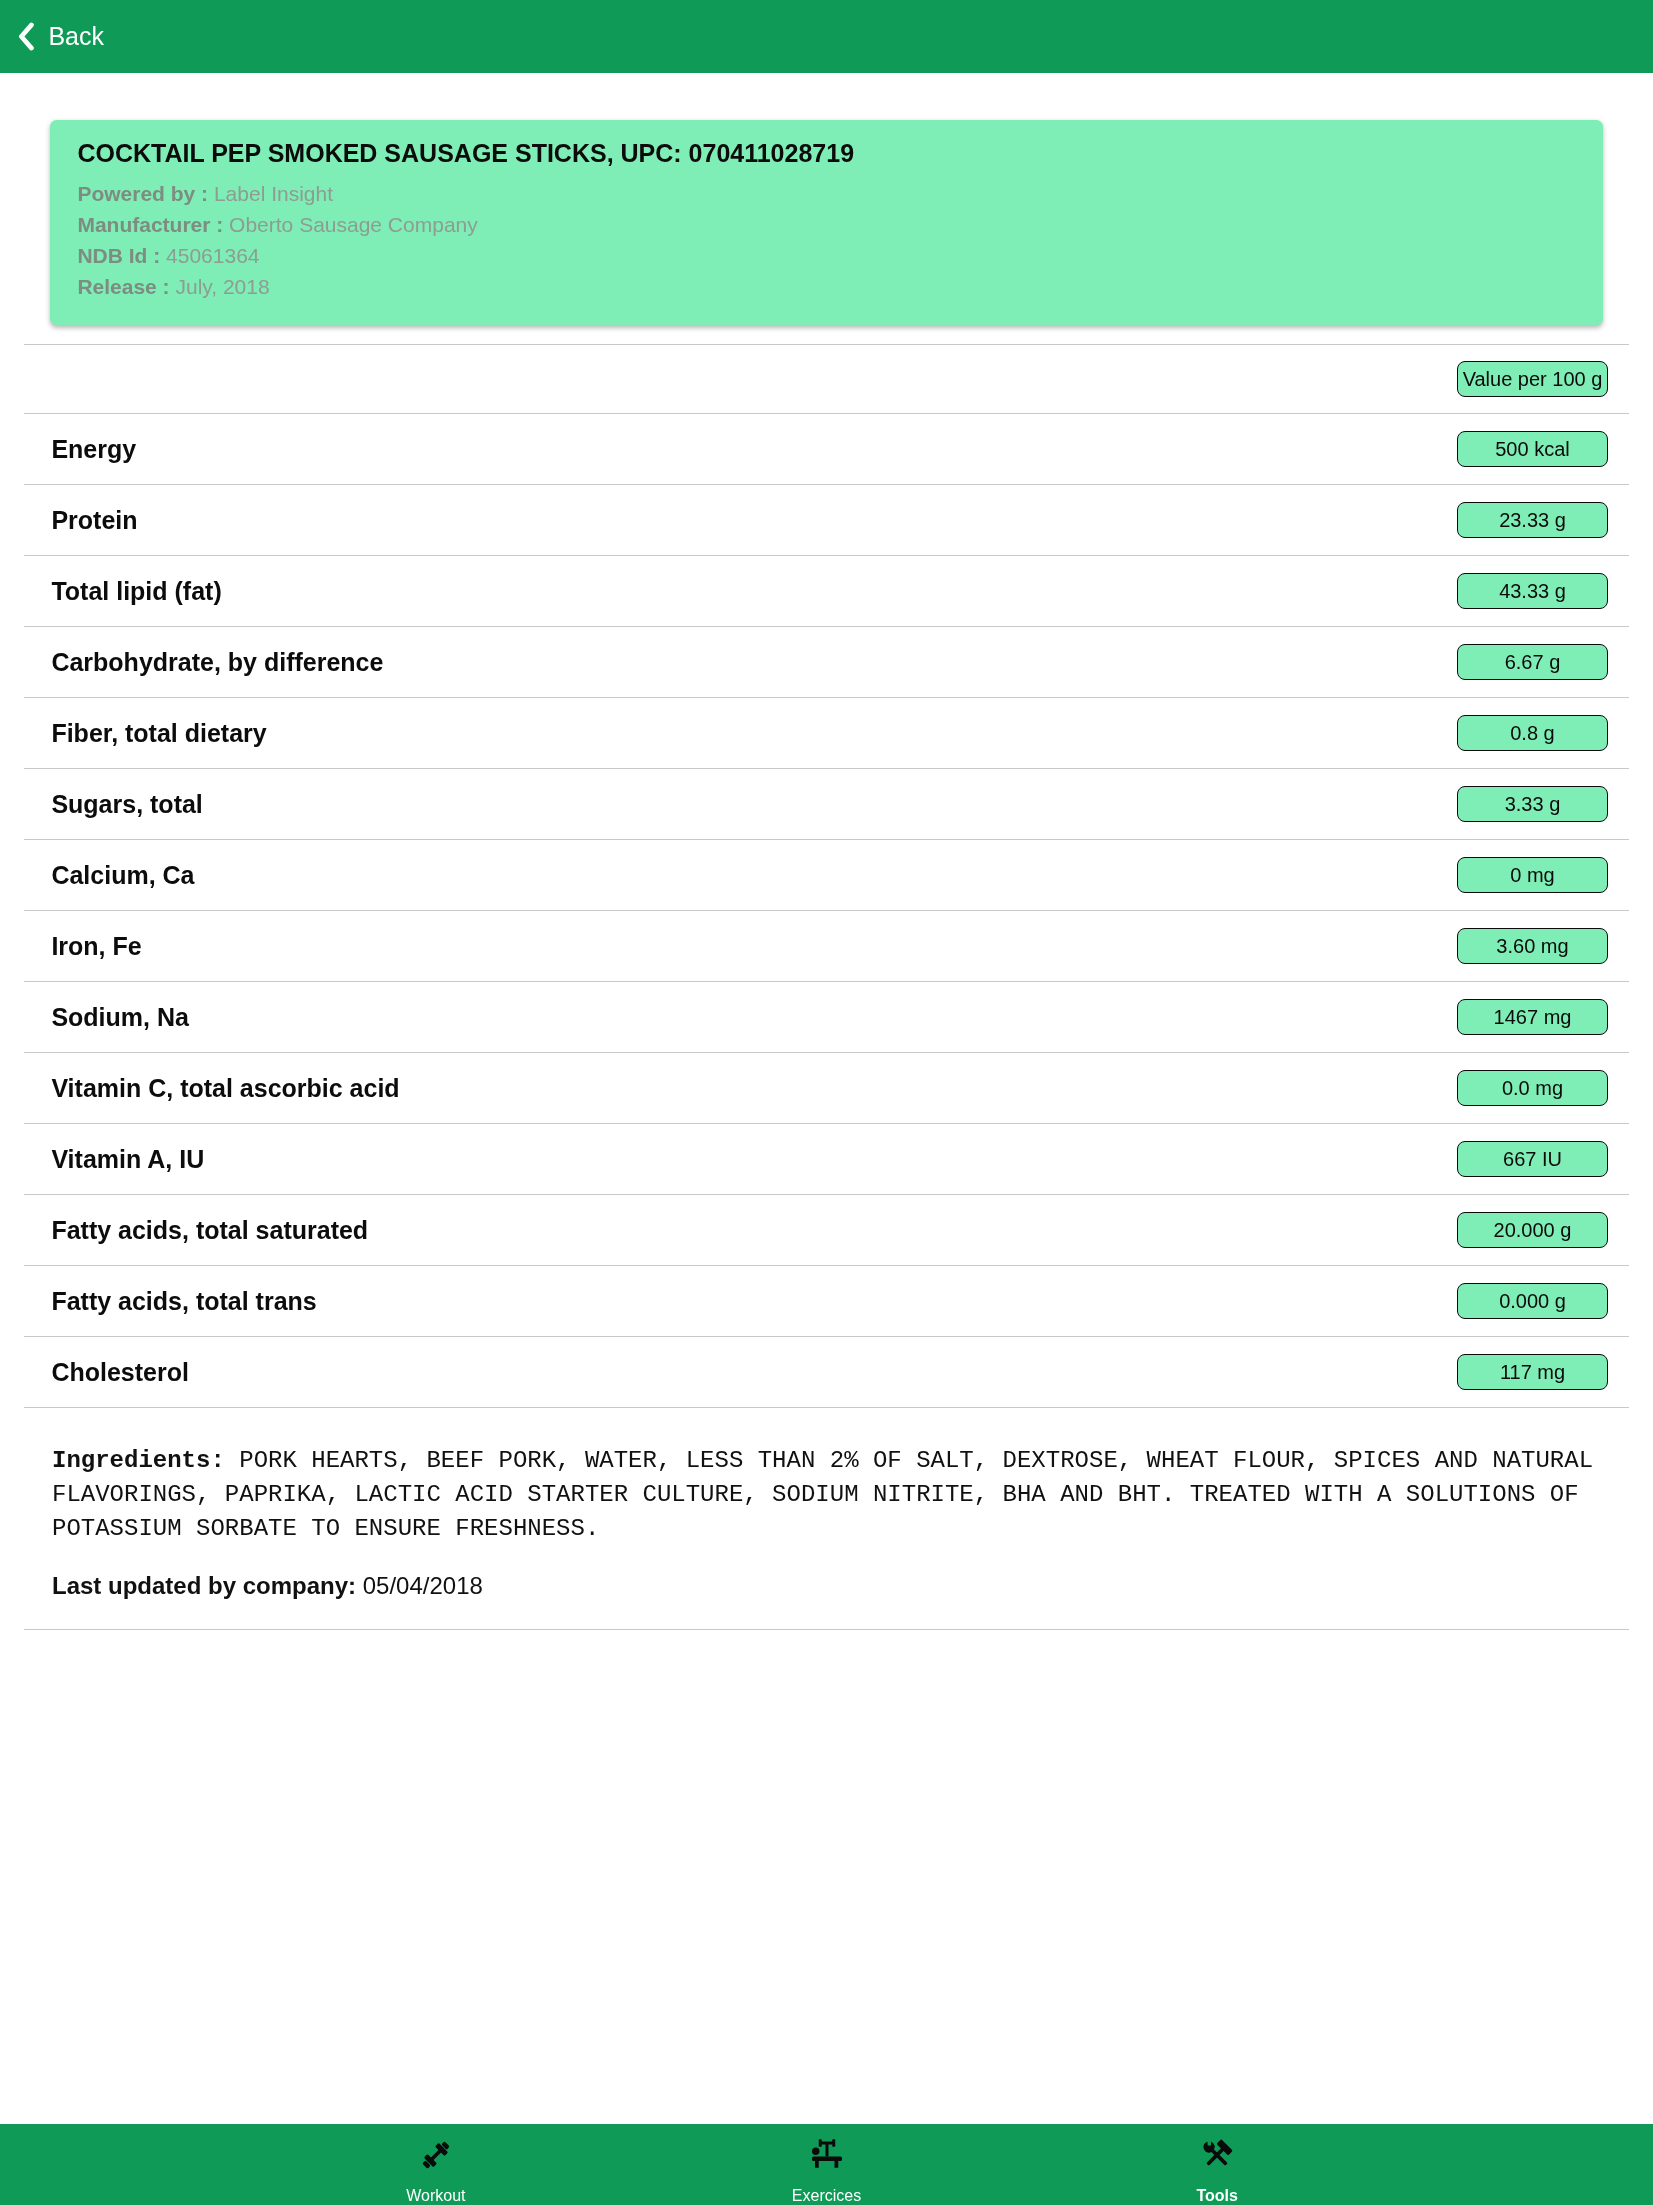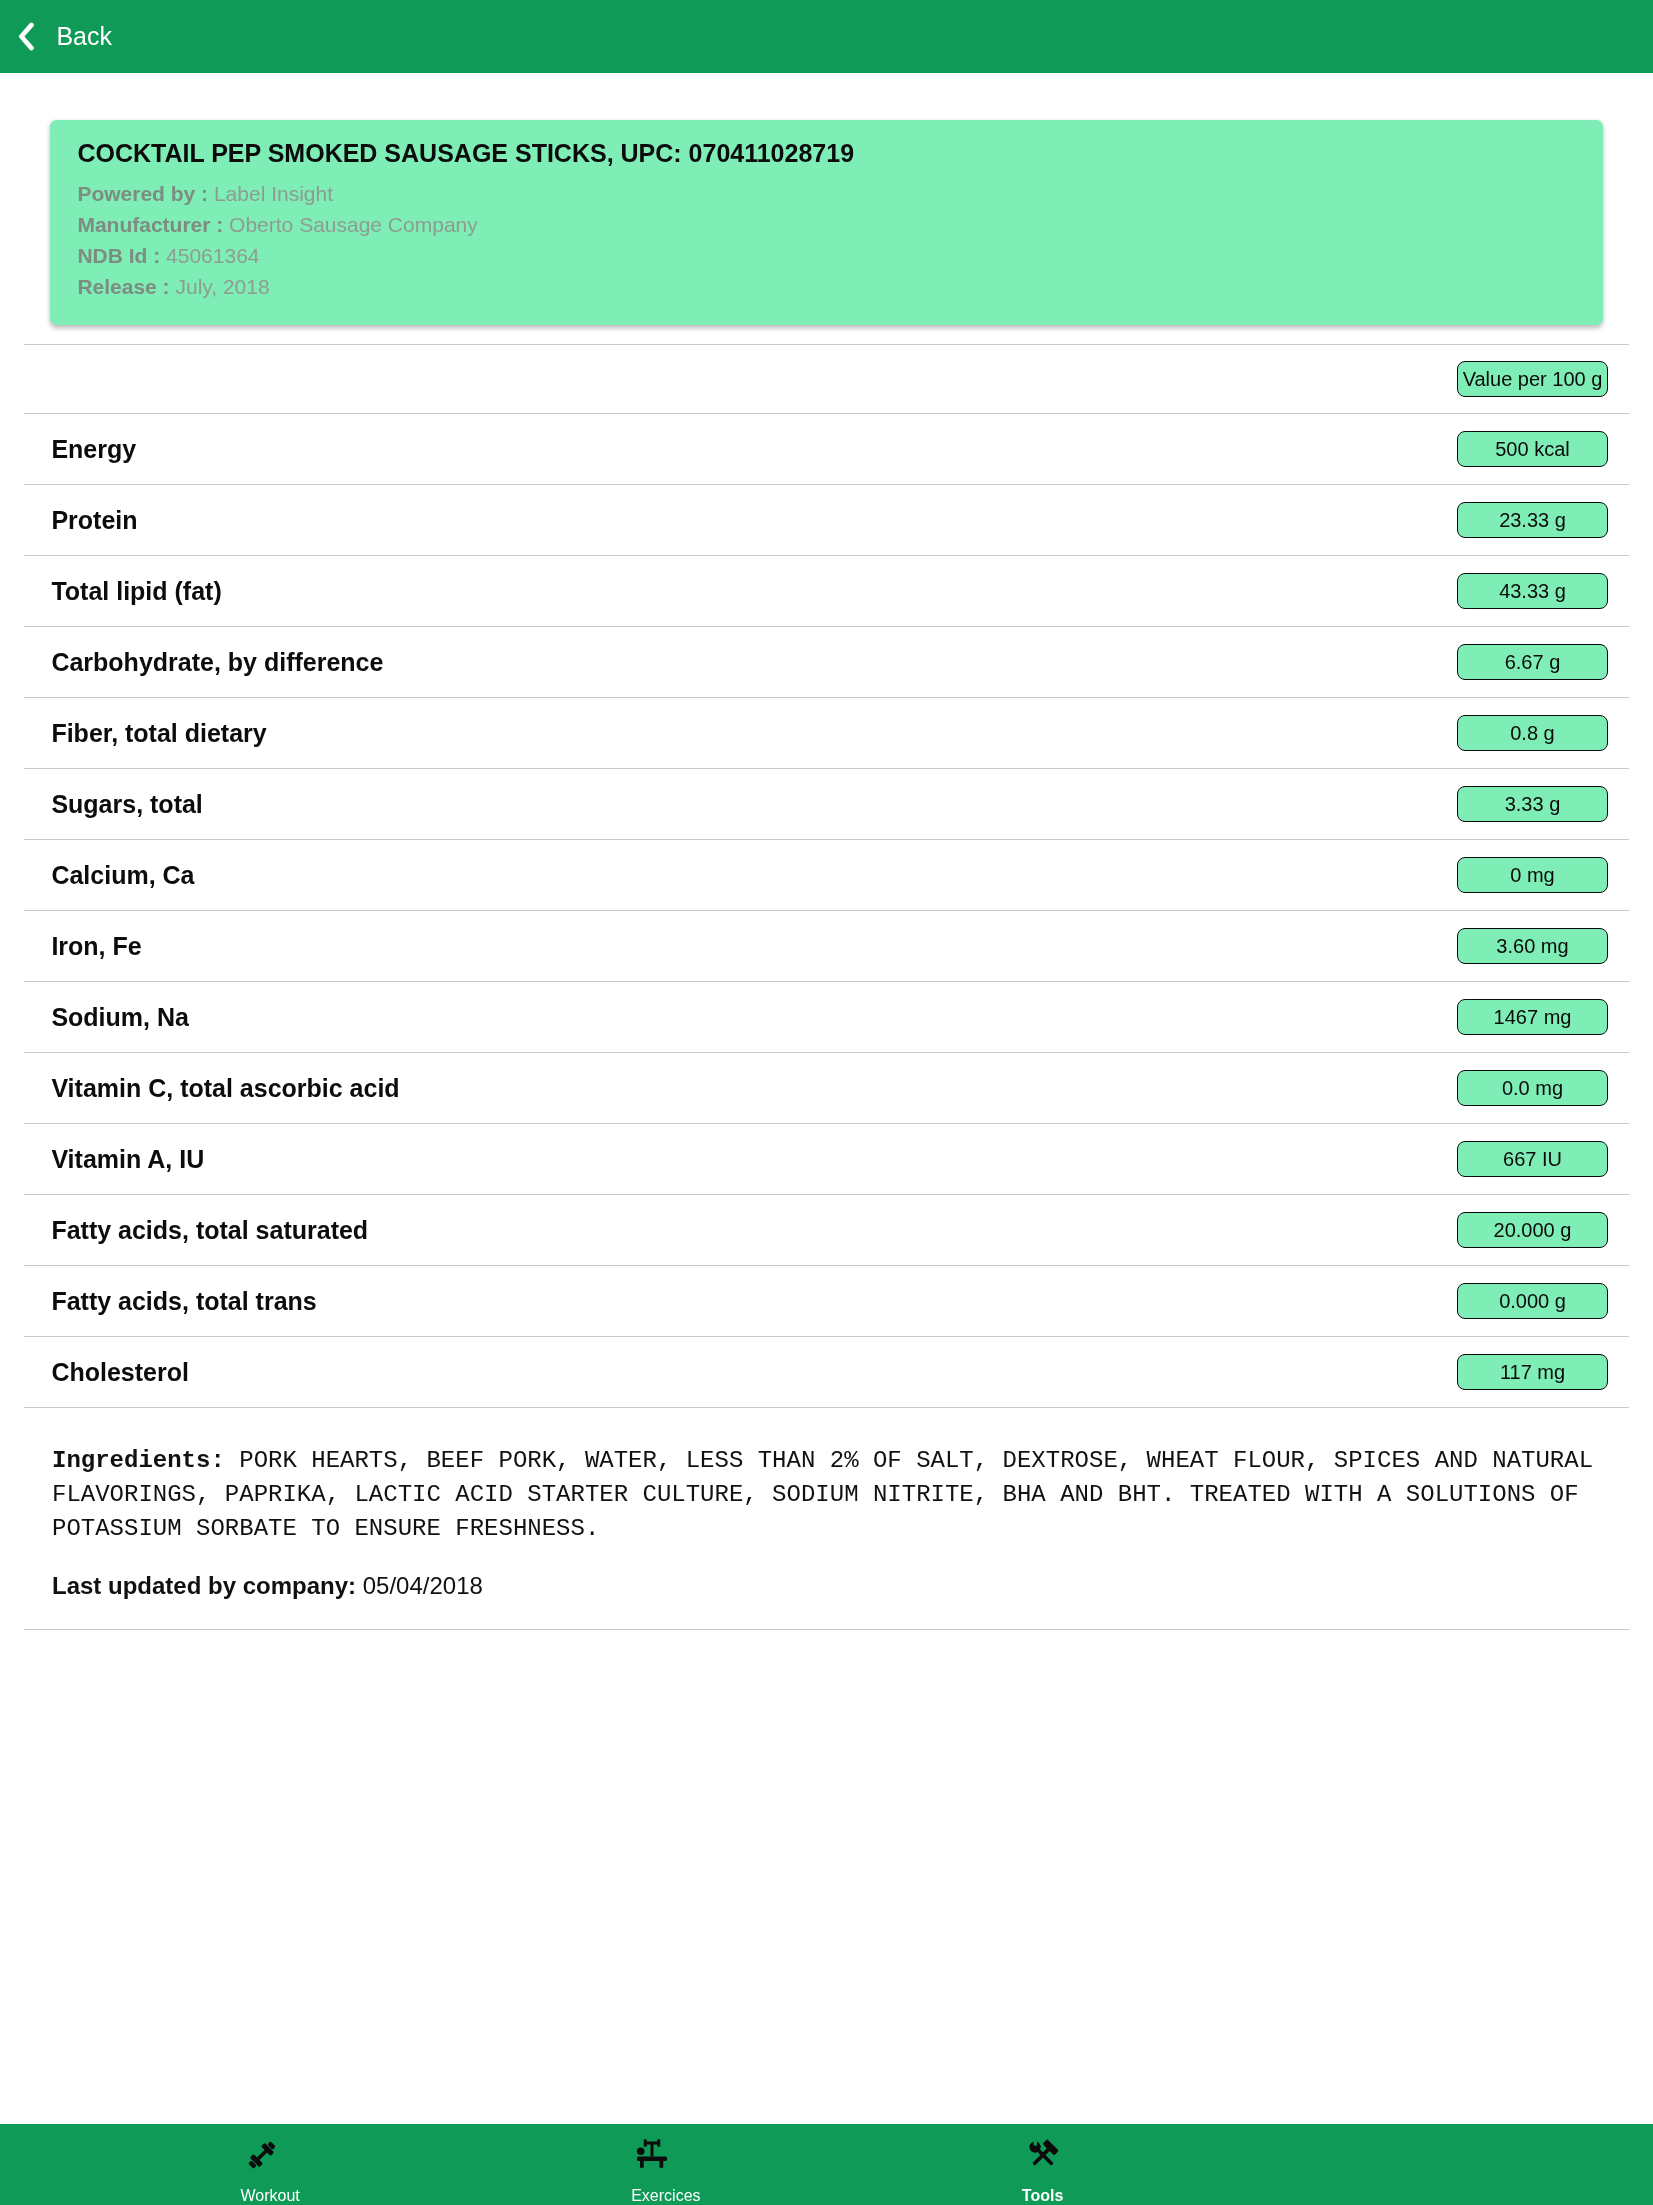--- a/index.html
+++ b/index.html
@@ -26,21 +26,21 @@
   .navbar{
     position:relative;
     height:73px;
     background:var(--primary-green);
     display:flex;
     align-items:center;
   }
   .back-btn{
     display:flex;
     align-items:center;
-    gap:21px;
+    gap:13px;
     margin-left:16px;
     color:#ffffff;
     font-size:25px;
     cursor:pointer;
     z-index:2;
   }
   .nav-title{
     position:absolute;
     left:50%;
     top:50%;
@@ -151,21 +151,21 @@
   .tabbar-inner{
     width:1172px;
     height:100%;
     margin:0 auto;
     display:flex;
   }
   .tab-item{
     flex:1;
     display:flex;
     flex-direction:column;
-    align-items:flex-start;
+    align-items:center;
     justify-content:center;
     gap:14px;
     cursor:pointer;
     margin-top:13px;
   }
   .tab-icon{
     width:42px;
     height:42px;
     display:block;
   }

